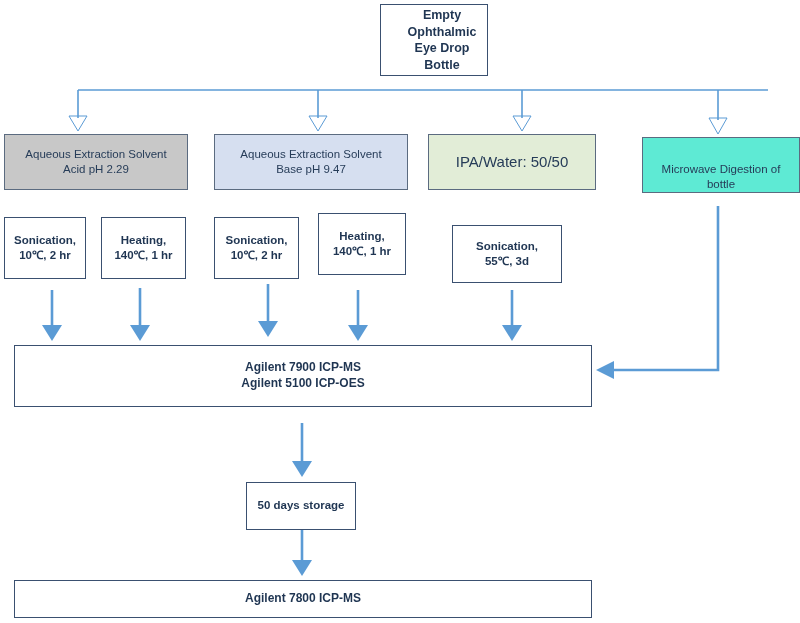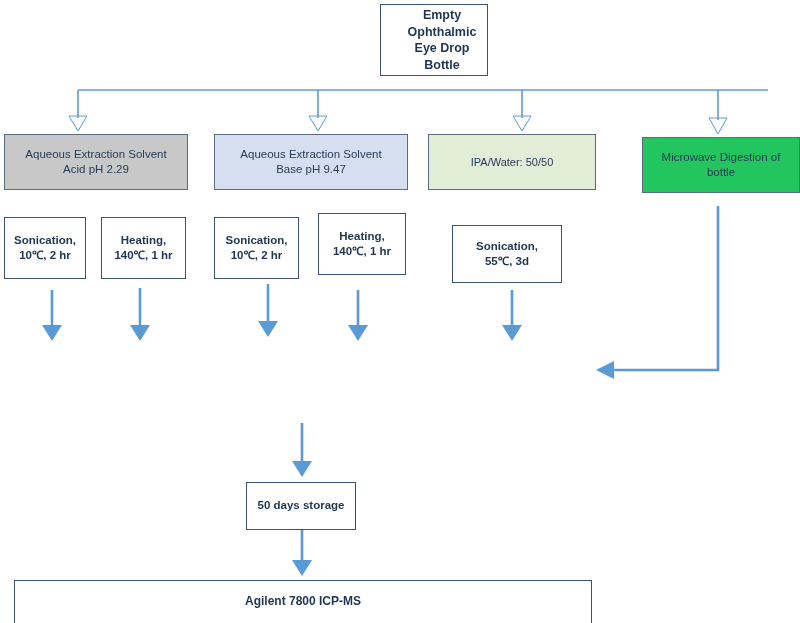--- a/index.html
+++ b/index.html
@@ -134,25 +134,25 @@
   <div class="node solvent" style="left: 4px; top: 134px; width: 184px; height: 56px; background: rgb(200, 200, 200); font-size: 11.5px; font-weight: normal;">
     <span class="node-text">Aqueous Extraction Solvent
 Acid pH 2.29</span>
   </div>
 
   <div class="node solvent" style="left: 214px; top: 134px; width: 194px; height: 56px; background: rgb(214, 223, 240); font-size: 11.5px; font-weight: normal;">
     <span class="node-text">Aqueous Extraction Solvent
 Base pH 9.47</span>
   </div>
 
-  <div class="node solvent" style="left: 428px; top: 134px; width: 168px; height: 56px; background: rgb(226, 237, 215); font-size: 11px; font-weight: normal;">
+  <div class="node solvent" style="left: 428px; top: 134px; width: 168px; height: 56px; background: rgb(226, 237, 215); font-size: 15px; font-weight: normal;">
     <span class="node-text">IPA/Water: 50/50</span>
   </div>
 
-  <div class="node solvent" style="left: 642px; top: 137px; width: 158px; height: 56px; background: #22c55e; font-size: 11.5px; font-weight: normal;">
+  <div class="node solvent" style="left: 642px; top: 137px; width: 158px; height: 56px; background: #5eead4; font-size: 11.5px; font-weight: normal; align-items: flex-end;">
     <span class="node-text">Microwave Digestion of
 bottle</span>
   </div>
 
   <div class="node plain bold" style="left: 4px; top: 217px; width: 82px; height: 62px; background: rgb(255, 255, 255); font-size: 11.5px; font-weight: bold;">
     <span class="node-text">Sonication,
 10℃, 2 hr</span>
   </div>
 
   <div class="node plain bold" style="left: 101px; top: 217px; width: 85px; height: 62px; background: rgb(255, 255, 255); font-size: 11.5px; font-weight: bold;">
@@ -168,22 +168,26 @@
   <div class="node plain bold" style="left: 318px; top: 213px; width: 88px; height: 62px; background: rgb(255, 255, 255); font-size: 11.5px; font-weight: bold;">
     <span class="node-text">Heating,
 140℃, 1 hr</span>
   </div>
 
   <div class="node plain bold" style="left: 452px; top: 225px; width: 110px; height: 58px; background: rgb(255, 255, 255); font-size: 11.5px; font-weight: bold;">
     <span class="node-text">Sonication,
 55℃, 3d</span>
   </div>
 
+  <div class="node plain bold" style="left: 14px; top: 345px; width: 578px; height: 62px; background: rgb(255, 255, 255); font-size: 12px; font-weight: bold;">
+    <span class="node-text">Agilent 7900 ICP-MS
+Agilent 5100 ICP-OES</span>
+  </div>
 
   <div class="node plain bold" style="left: 246px; top: 482px; width: 110px; height: 48px; background: rgb(255, 255, 255); font-size: 11.5px; font-weight: bold;">
     <span class="node-text">50 days storage</span>
   </div>
 
-  <div class="node plain bold" style="left: 14px; top: 580px; width: 578px; height: 44px; background: rgb(255, 255, 255); font-size: 12px; font-weight: bold;">
+  <div class="node plain bold" style="left: 14px; top: 580px; width: 578px; height: 38px; background: rgb(255, 255, 255); font-size: 12px; font-weight: bold;">
     <span class="node-text">Agilent 7800 ICP-MS</span>
   </div>
 
 </div>
 
 </body></html>

